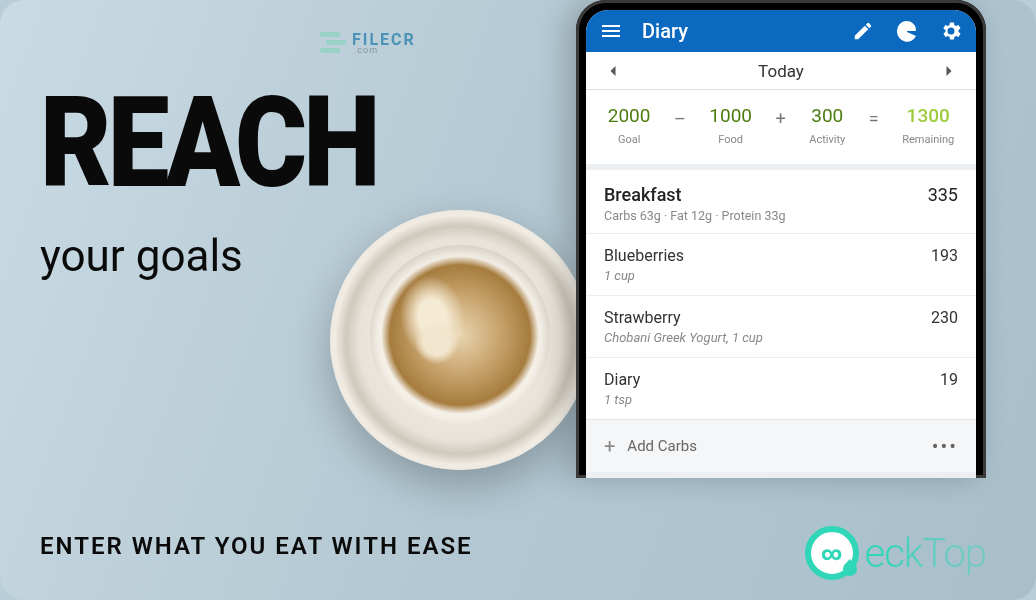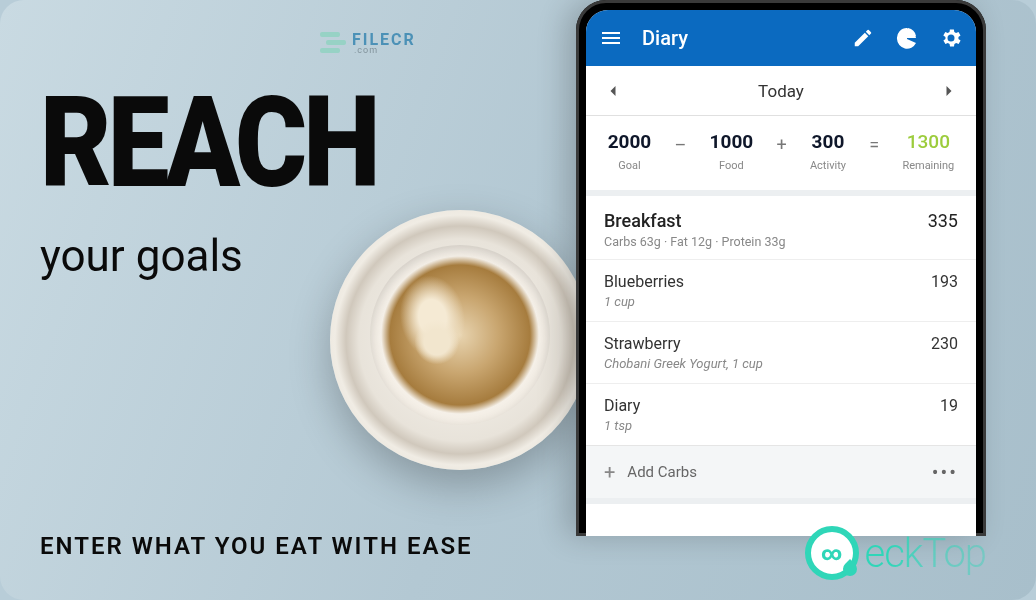--- a/index.html
+++ b/index.html
@@ -122,21 +122,21 @@
   width:45px; height:45px;
   background: radial-gradient(ellipse, #f2e6ce 40%, transparent 70%);
   border-radius:50%;
 }
 
 .phone {
   position: absolute;
   right: 50px;
   top: 0;
   width: 410px;
-  height: 536px;
+  height: 478px;
   background: #000;
   border-radius: 30px 30px 0 0;
   padding: 10px 10px 0 10px;
   box-shadow: 0 0 0 3px #3a3a3a inset, -10px 0 30px rgba(0,0,0,0.2);
 }
 .screen {
   width: 100%;
   height: 100%;
   background: #fff;
   border-radius: 22px 22px 0 0;
@@ -196,22 +196,22 @@
   border-bottom: 6px solid #eceff1;
 }
 .stat {
   display: flex;
   flex-direction: column;
   align-items: center;
   gap: 6px;
 }
 .stat-val {
   font-size: 19px;
-  color: #0f172a;
-  font-weight: 700;
+  color: #4d7c0f;
+  font-weight: 400;
 }
 .stat-val.remaining { color: #9ccc3c; font-weight: 500;}
 .stat-lbl {
   font-size: 11px;
   color: #888;
 }
 .op {
   font-size: 18px;
   color: #777;
   padding-bottom: 14px;

